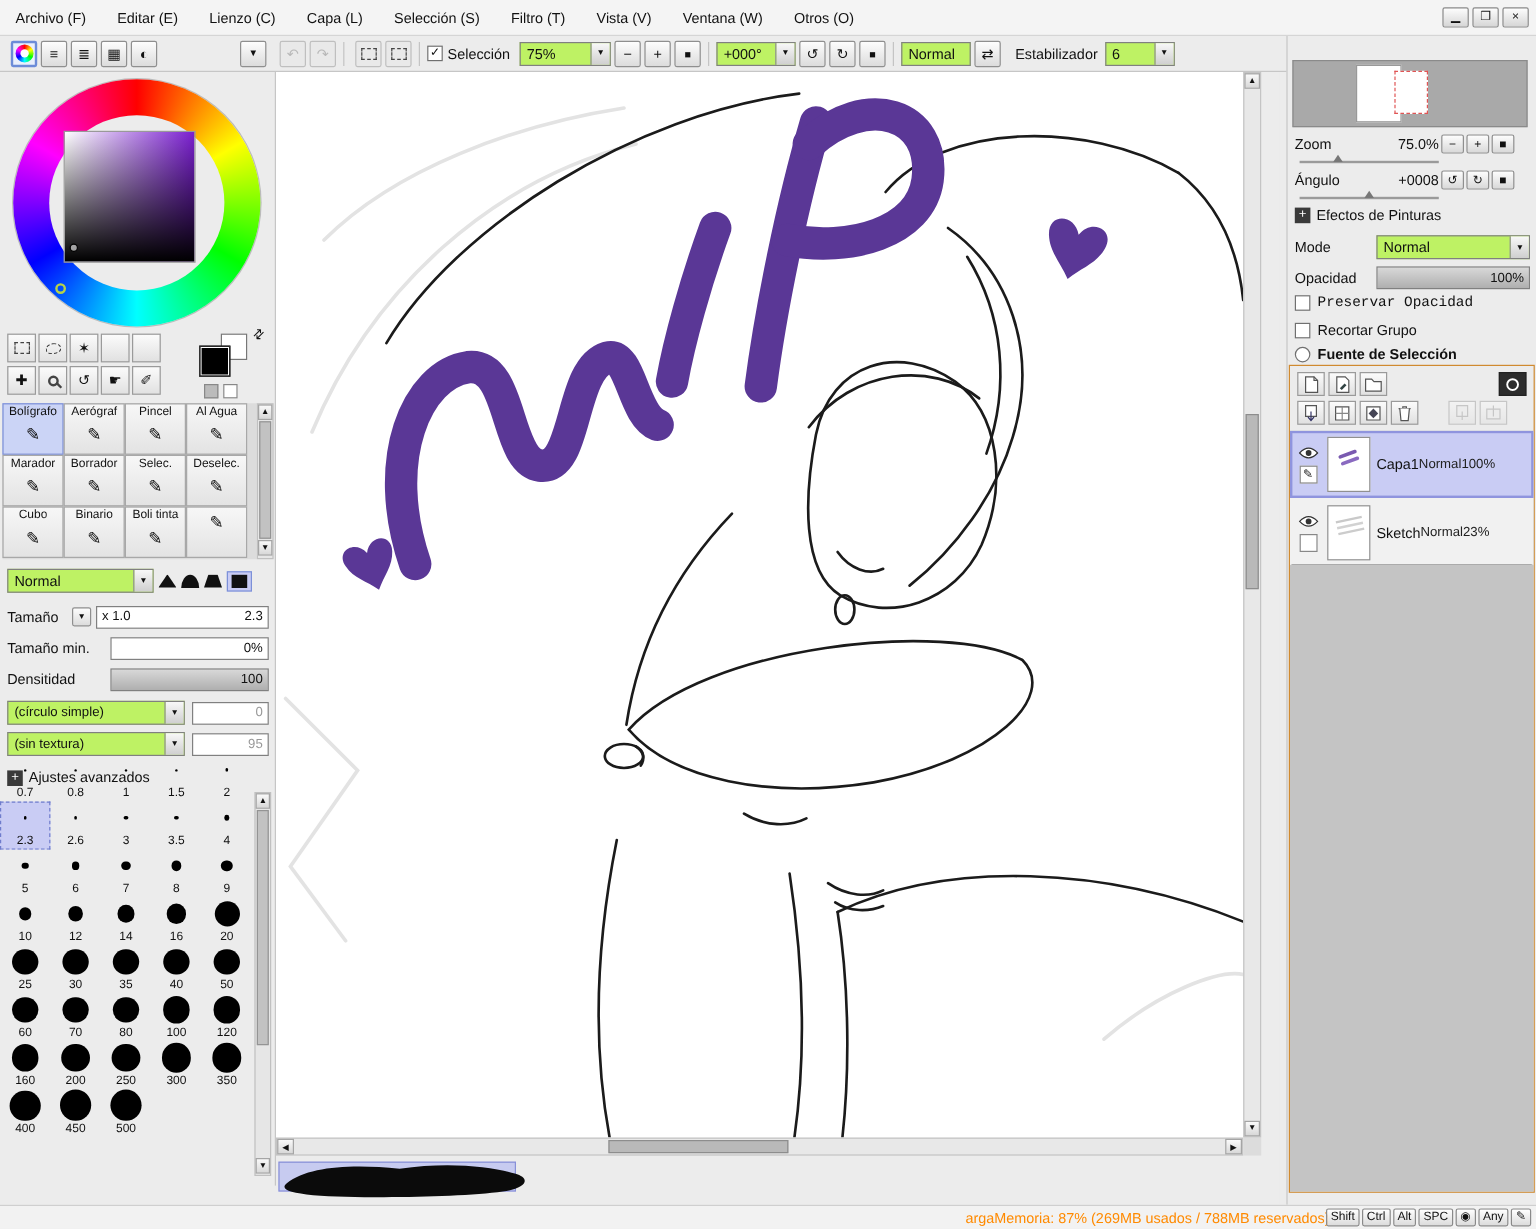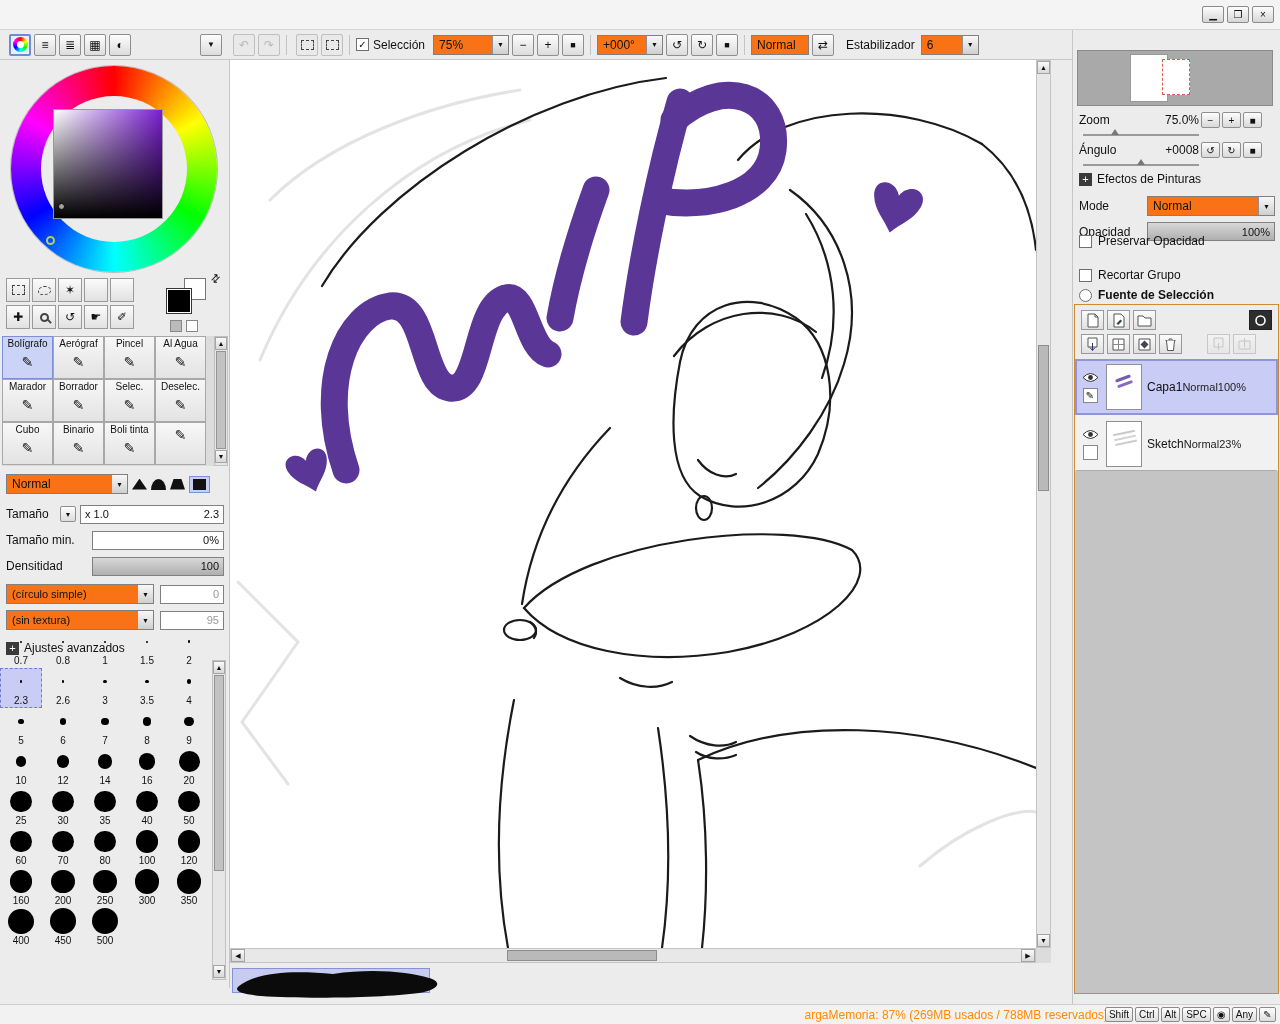--- a/index.html
+++ b/index.html
@@ -12,21 +12,21 @@
 .menu-item{padding:0 13px;line-height:30px;cursor:default;}
 .win-controls{margin-left:auto;display:flex;gap:3px;padding-right:6px;}
 .win-btn{width:22px;height:17px;border:1px solid #8a8a8a;background:linear-gradient(#fdfdfd,#d6d6d6);font-size:10px;display:flex;align-items:center;justify-content:center;border-radius:2px;}
 
 
 #toolbar{position:absolute;left:0;top:30px;width:1280px;height:30px;background:#ECECEC;border-bottom:1px solid #C6C6C6;display:flex;align-items:center;}
 .tbtn{width:22px;height:22px;border:1px solid #8f8f8f;background:linear-gradient(#FDFDFD,#DCDCDC);border-radius:2px;display:inline-flex;align-items:center;justify-content:center;font-size:12px;margin-left:3px;flex:none;}
 .tbtn.active{border:2px solid #6C8CD8;background:#E9EFFC;}
 .tbtn.disabled{color:#B8B8B8;border-color:#BFBFBF;background:#E9E9E9;}
 .sep{width:1px;height:20px;background:#C4C4C4;margin:0 6px;flex:none;}
-.selbox{height:20px;background:#f97316;border:1px solid #808080;display:inline-flex;align-items:center;font-size:12px;flex:none;}
+.selbox{height:20px;background:#bef264;border:1px solid #808080;display:inline-flex;align-items:center;font-size:12px;flex:none;}
 .selbox .val{padding:0 5px;flex:1;white-space:nowrap;}
 .arrowbtn{width:16px;height:100%;background:linear-gradient(#F8F8F8,#CFCFCF);border-left:1px solid #8f8f8f;font-size:7px;display:flex;align-items:center;justify-content:center;flex:none;}
 .cb{width:13px;height:13px;border:1px solid #707070;background:#fff;font-size:10px;line-height:11px;text-align:center;flex:none;}
 .radio{width:13px;height:13px;border:1px solid #707070;background:#fff;border-radius:50%;flex:none;}
 .mini-wheel{width:15px;height:15px;border-radius:50%;background:conic-gradient(#f00,#ff0,#0f0,#0ff,#00f,#f0f,#f00);position:relative;}
 .mini-wheel::after{content:'';position:absolute;left:4px;top:4px;width:7px;height:7px;border-radius:50%;background:#fff;}
 .tb-left{width:230px;display:flex;align-items:center;padding-left:6px;height:100%;}
 .tb-main{display:flex;align-items:center;height:100%;}
 
 
@@ -116,20 +116,32 @@
 #statusbar{position:absolute;left:0;top:1004px;width:1280px;height:20px;background:#F2F2F2;border-top:1px solid #CFCFCF;display:flex;align-items:center;}
 .mem-text{position:absolute;right:172px;color:#FF8A00;font-size:12px;white-space:nowrap;}
 .keys{position:absolute;right:4px;display:flex;align-items:center;gap:2px;}
 .key{border:1px solid #8a8a8a;background:linear-gradient(#fff,#dcdcdc);padding:0 3px;font-size:10px;height:15px;line-height:13px;border-radius:2px;}
 .key.icon{width:17px;text-align:center;}
 </style>
 </head>
 <body>
 
 <div id="menubar">
+  <div class="menu-items">
+
+  <span class="menu-item">Archivo (F)</span>
+      <span class="menu-item">Editar (E)</span>
+      <span class="menu-item">Lienzo (C)</span>
+      <span class="menu-item">Capa (L)</span>
+      <span class="menu-item">Selección (S)</span>
+      <span class="menu-item">Filtro (T)</span>
+      <span class="menu-item">Vista (V)</span>
+      <span class="menu-item">Ventana (W)</span>
+      <span class="menu-item">Otros (O)</span>
+    </div>
   <div class="win-controls">
     <span class="win-btn">▁</span>
     <span class="win-btn">❐</span>
     <span class="win-btn">×</span>
   </div>
 </div>
 
 <div id="toolbar">
   <div class="tb-left">
     <span class="tbtn active">
@@ -770,21 +782,21 @@
     </span>
   </div>
 
   <div class="rrow" style="top:192px;width:196px;">
     <span style="width:68px;">Opacidad</span>
     <span class="fieldbox filled" style="flex:1;">
       <span class="rt">100%</span>
     </span>
   </div>
 
-  <div class="rrow" style="top:204px;">
+  <div class="rrow" style="top:215px;font-family:Liberation Mono, monospace;">
     <span class="cb"></span>
     <span style="margin-left:6px;">Preservar Opacidad</span>
   </div>
   <div class="rrow" style="top:238px;">
     <span class="cb"></span>
     <span style="margin-left:6px;">Recortar Grupo</span>
   </div>
   <div class="rrow" style="top:258px;font-weight:bold;">
     <span class="radio"></span>
     <span style="margin-left:6px;">Fuente de Selección</span>

